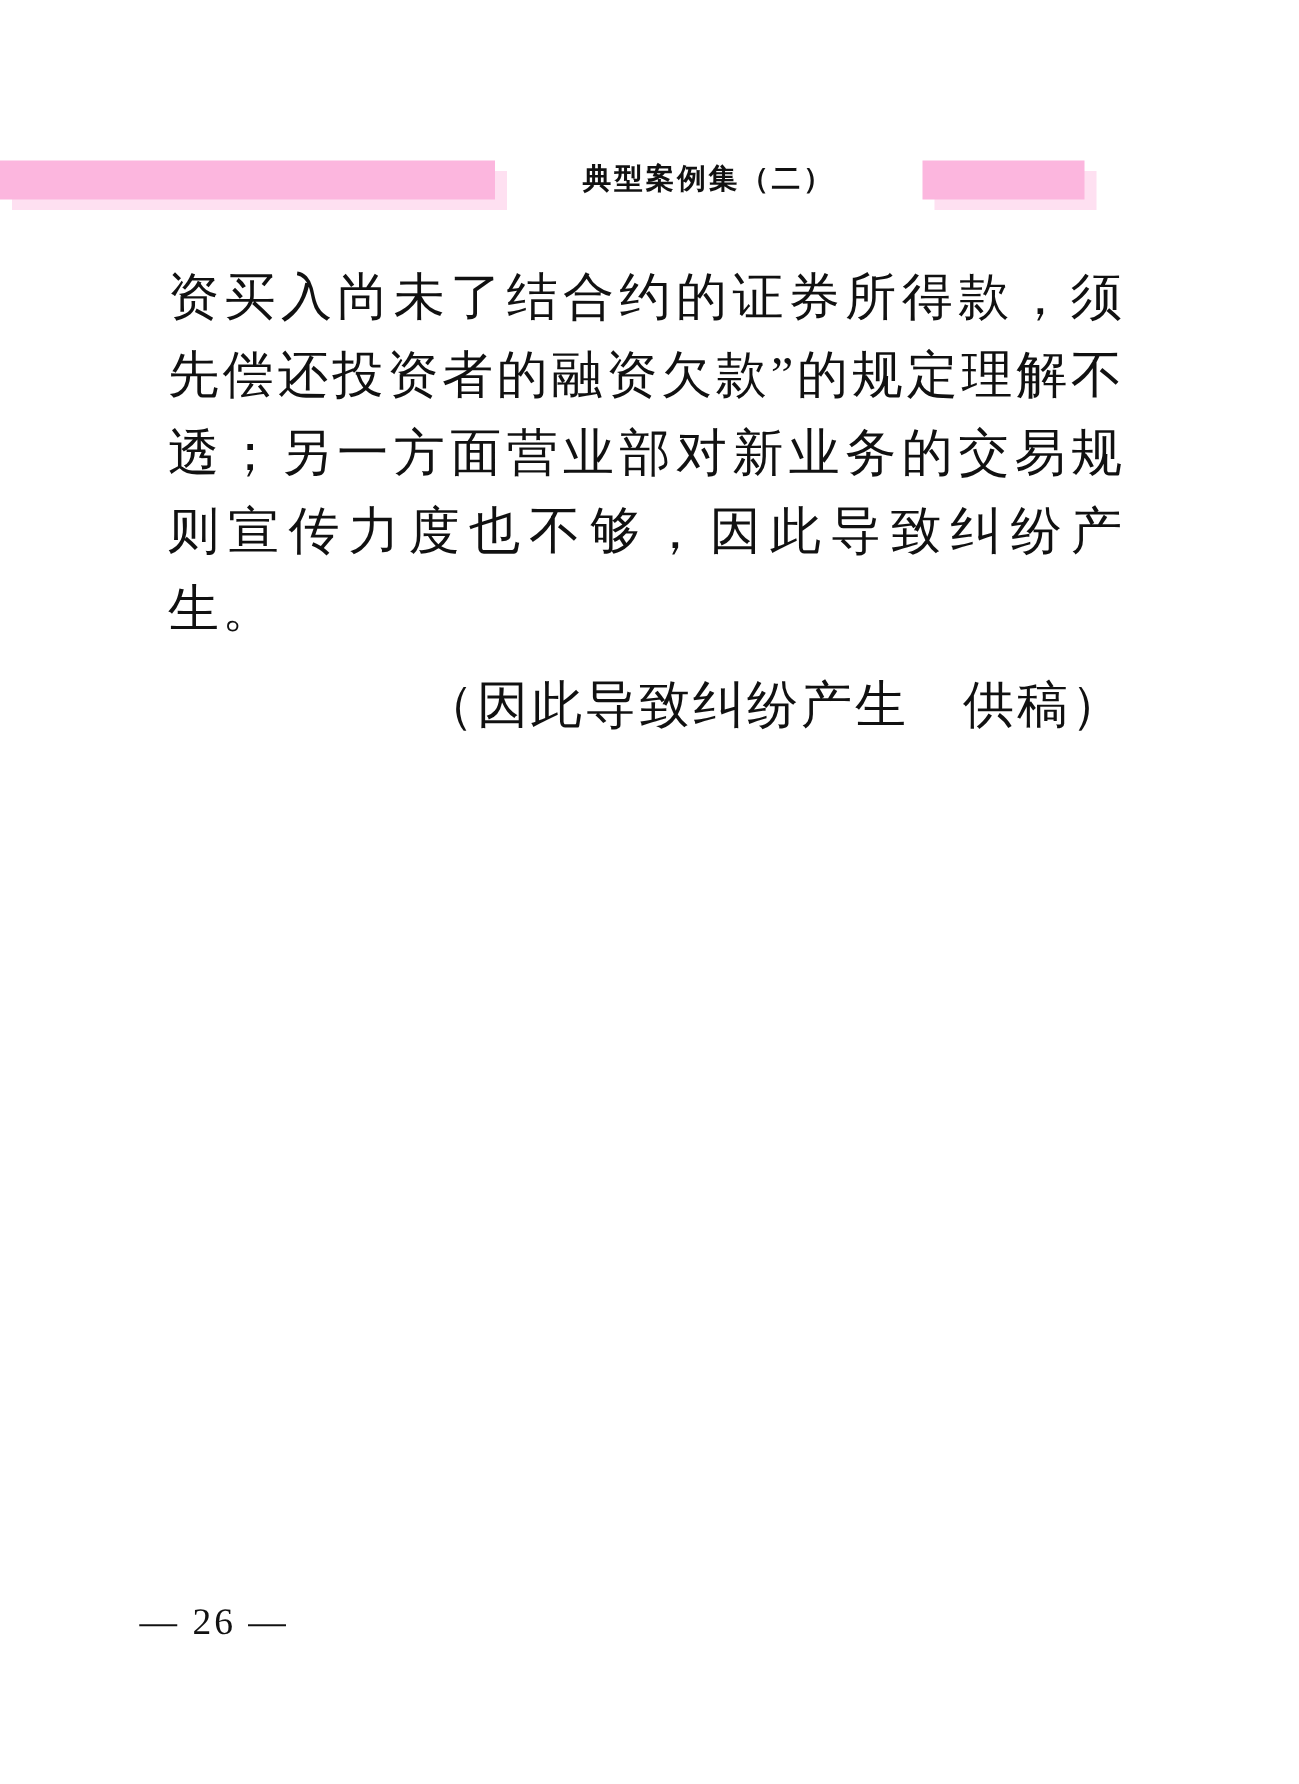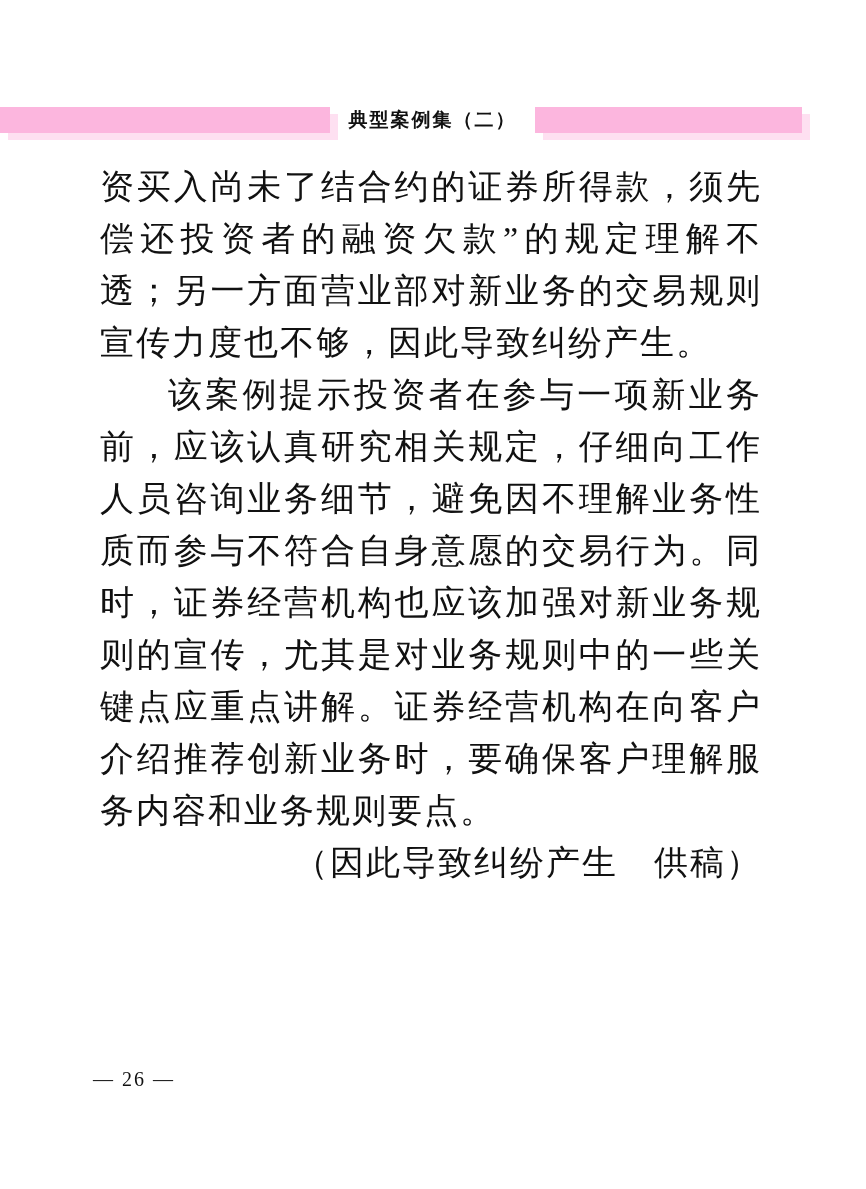--- a/index.html
+++ b/index.html
@@ -14,24 +14,25 @@
     background: var(--bg, #ffffff);
     overflow: hidden;
     font-family: "Liberation Serif", "DejaVu Serif", serif;
     color: var(--text, #111111);
   }
   
   .header-band {
     position: absolute;
     top: 107px;
     left: 0;
-    width: 802px;
+    width: 723px;
     height: 26px;
     display: flex;
     align-items: flex-start;
+    gap: 40px;
   }
   .band-bar {
     height: 26px;
     background: var(--band-pink, #fcb6de);
     box-shadow: 8px 7px 0 0 var(--band-pink-shadow, #fee0f1);
   }
   .band-bar.left  { width: 330px; }
   .band-bar.right { flex: 1; }
   .running-title {
     width: 205px;
@@ -50,51 +51,50 @@
     top: 161px;
     left: 100px;
     width: 662px;
     font-size: 34px;
     line-height: 52px;
     letter-spacing: 2px;
     text-align: justify;
     text-justify: inter-character;
   }
   .content p {
-    margin: 0;
+    margin: 12px;
     padding: 0;
   }
   .content p.indent { text-indent: 2em; }
   .attribution {
     margin: 0;
     text-align: right;
   }
   
   .folio {
     position: absolute;
     top: 1068px;
     left: 93px;
-    font-size: 20px;
+    font-size: 25px;
     letter-spacing: 2px;
     color: #111;
     white-space: nowrap;
   }
 </style>
 </head>
 <body>
 
 <div class="page">
 
   <div class="header-band">
     <div class="band-bar left"></div>
     <div class="running-title">典型案例集（二）</div>
     <div class="band-bar right"></div>
   </div>
 
   <div class="content">
     <p>资买入尚未了结合约的证券所得款，须先偿还投资者的融资欠款”的规定理解不透；另一方面营业部对新业务的交易规则宣传力度也不够，因此导致纠纷产生。</p>
-    <p class="indent">该案例提示投资者在参与一项新业务前，应该认真研究相关规定，仔细向工作人员咨询业务细节，避免因不理解业务性质而参与不符合自身意愿的交易行为。同时，证券经营机构也应该加强对新业务规则的宣传，尤其是对业务规则中的一些关键点应重点讲解。证券经营机构在向客户介绍推荐创新业务时，要确保客户理解服务内容和业务规则要点。</p>
     <p class="attribution">（因此导致纠纷产生　供稿）</p>
   </div>
 
   <div class="folio">— 26 —</div>
 
 </div>
 
 </body></html>

